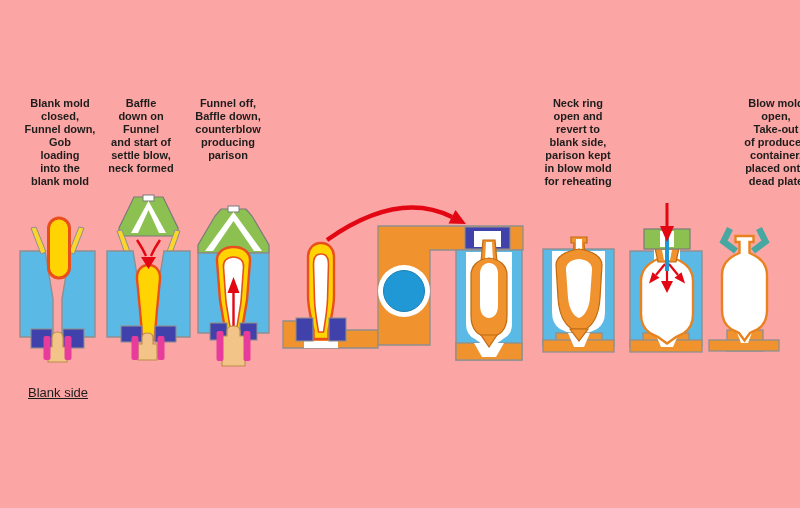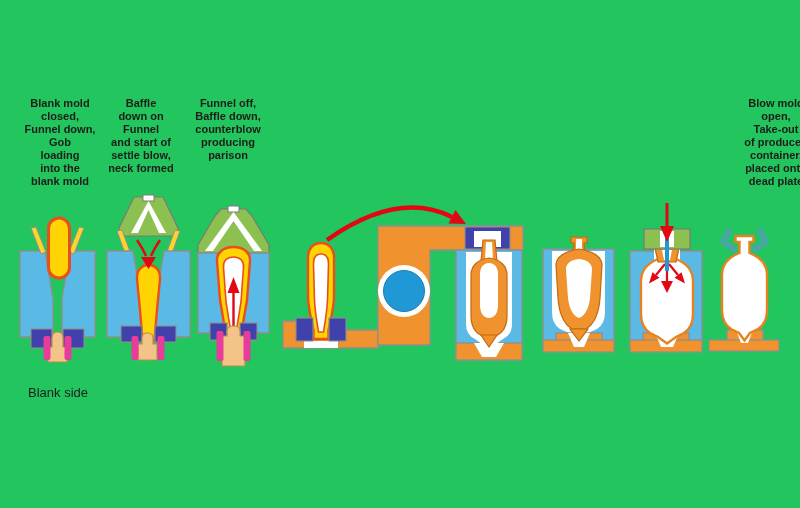--- a/index.html
+++ b/index.html
@@ -1,16 +1,16 @@
 <!DOCTYPE html>
 <html><head>
 <meta charset="utf-8">
 <style>
   html,body{margin:0;padding:0;background:#ffffff;}
-  .canvas{position:relative;width:800px;height:508px;background:#22c55e;overflow:hidden;
+  .canvas{position:relative;width:800px;height:508px;background:#fca5a5;overflow:hidden;
           font-family:"Liberation Sans", sans-serif;}
   .stage-label{position:absolute;font-size:11px;font-weight:bold;line-height:13px;
                text-align:center;color:#1d1d1b;white-space:pre-line;}
   .side-label{position:absolute;font-size:13px;font-weight:normal;color:#1d1d1b;}
   .diagram-svg{position:absolute;left:0;top:0;}
 
   
   .mold{fill:#5BB9E6;stroke:#8f8f8f;stroke-width:1.4;}
   .ring{fill:#4141AC;stroke:#8f8f8f;stroke-width:1.1;}
   .pink{fill:#E83C9C;}
@@ -43,29 +43,36 @@
 Baffle down,
 counterblow
 producing
 parison</div>
   <div class="stage-label" style="left:96px;top:97px;width:90px;">Baffle
 down on
 Funnel
 and start of
 settle blow,
 neck formed</div>
+  <div class="stage-label" style="left:530px;top:97px;width:96px;">Neck ring
+open and
+revert to
+blank side,
+parison kept
+in blow mold
+for reheating</div>
   <div class="stage-label" style="left:728px;top:97px;width:96px;">Blow mold
 open,
 Take-out
 of produced
 container,
 placed onto
 dead plate</div>
 
-  <div class="side-label" style="left:28px;top:385px;">Blank side</div>
+  <div class="side-label" style="left:28px;top:385px;text-decoration:underline;">Blank side</div>
 
   <svg class="diagram-svg" width="800" height="508" viewBox="0 0 800 508">
 
     <g>
       <path class="mold" d="M20,251 L45,251 L53,299 L53,337 L20,337 Z"></path>
       <path class="mold" d="M95,251 L70,251 L62,299 L62,337 L95,337 Z"></path>
       <polygon class="funnel" points="31,228 36,227 46,252 41,254"></polygon>
       <polygon class="funnel" points="84,228 79,227 69,252 74,254"></polygon>
       <rect class="yglass" x="48.5" y="218" width="21" height="60" rx="10.5" style="stroke-width:3"></rect>
       <rect class="ring" x="31" y="329" width="21" height="19"></rect>

